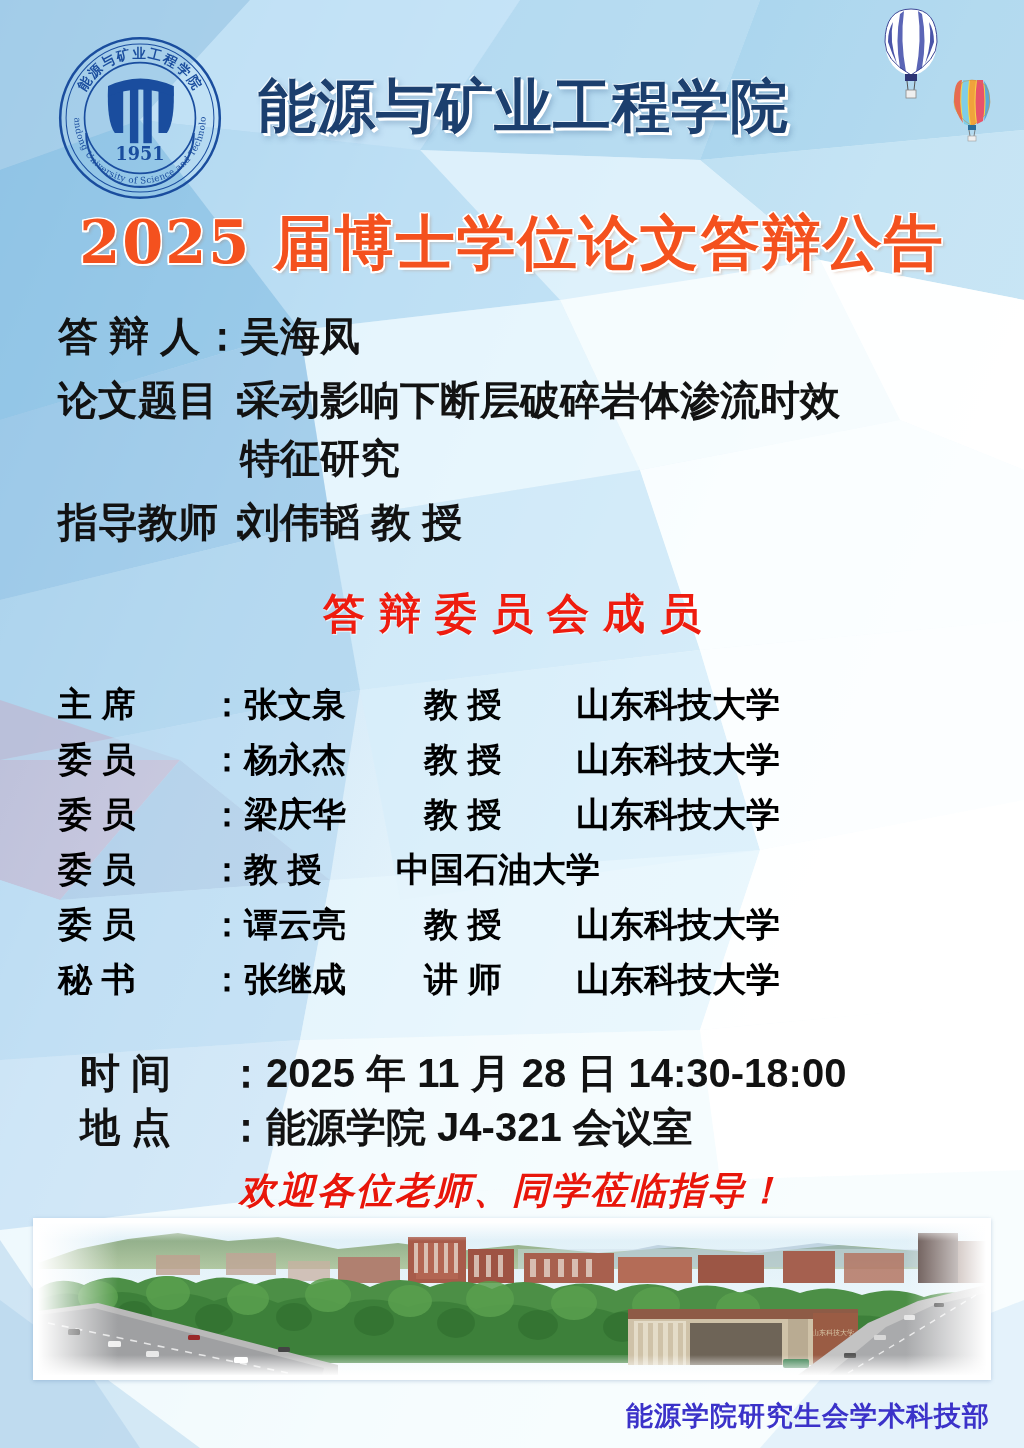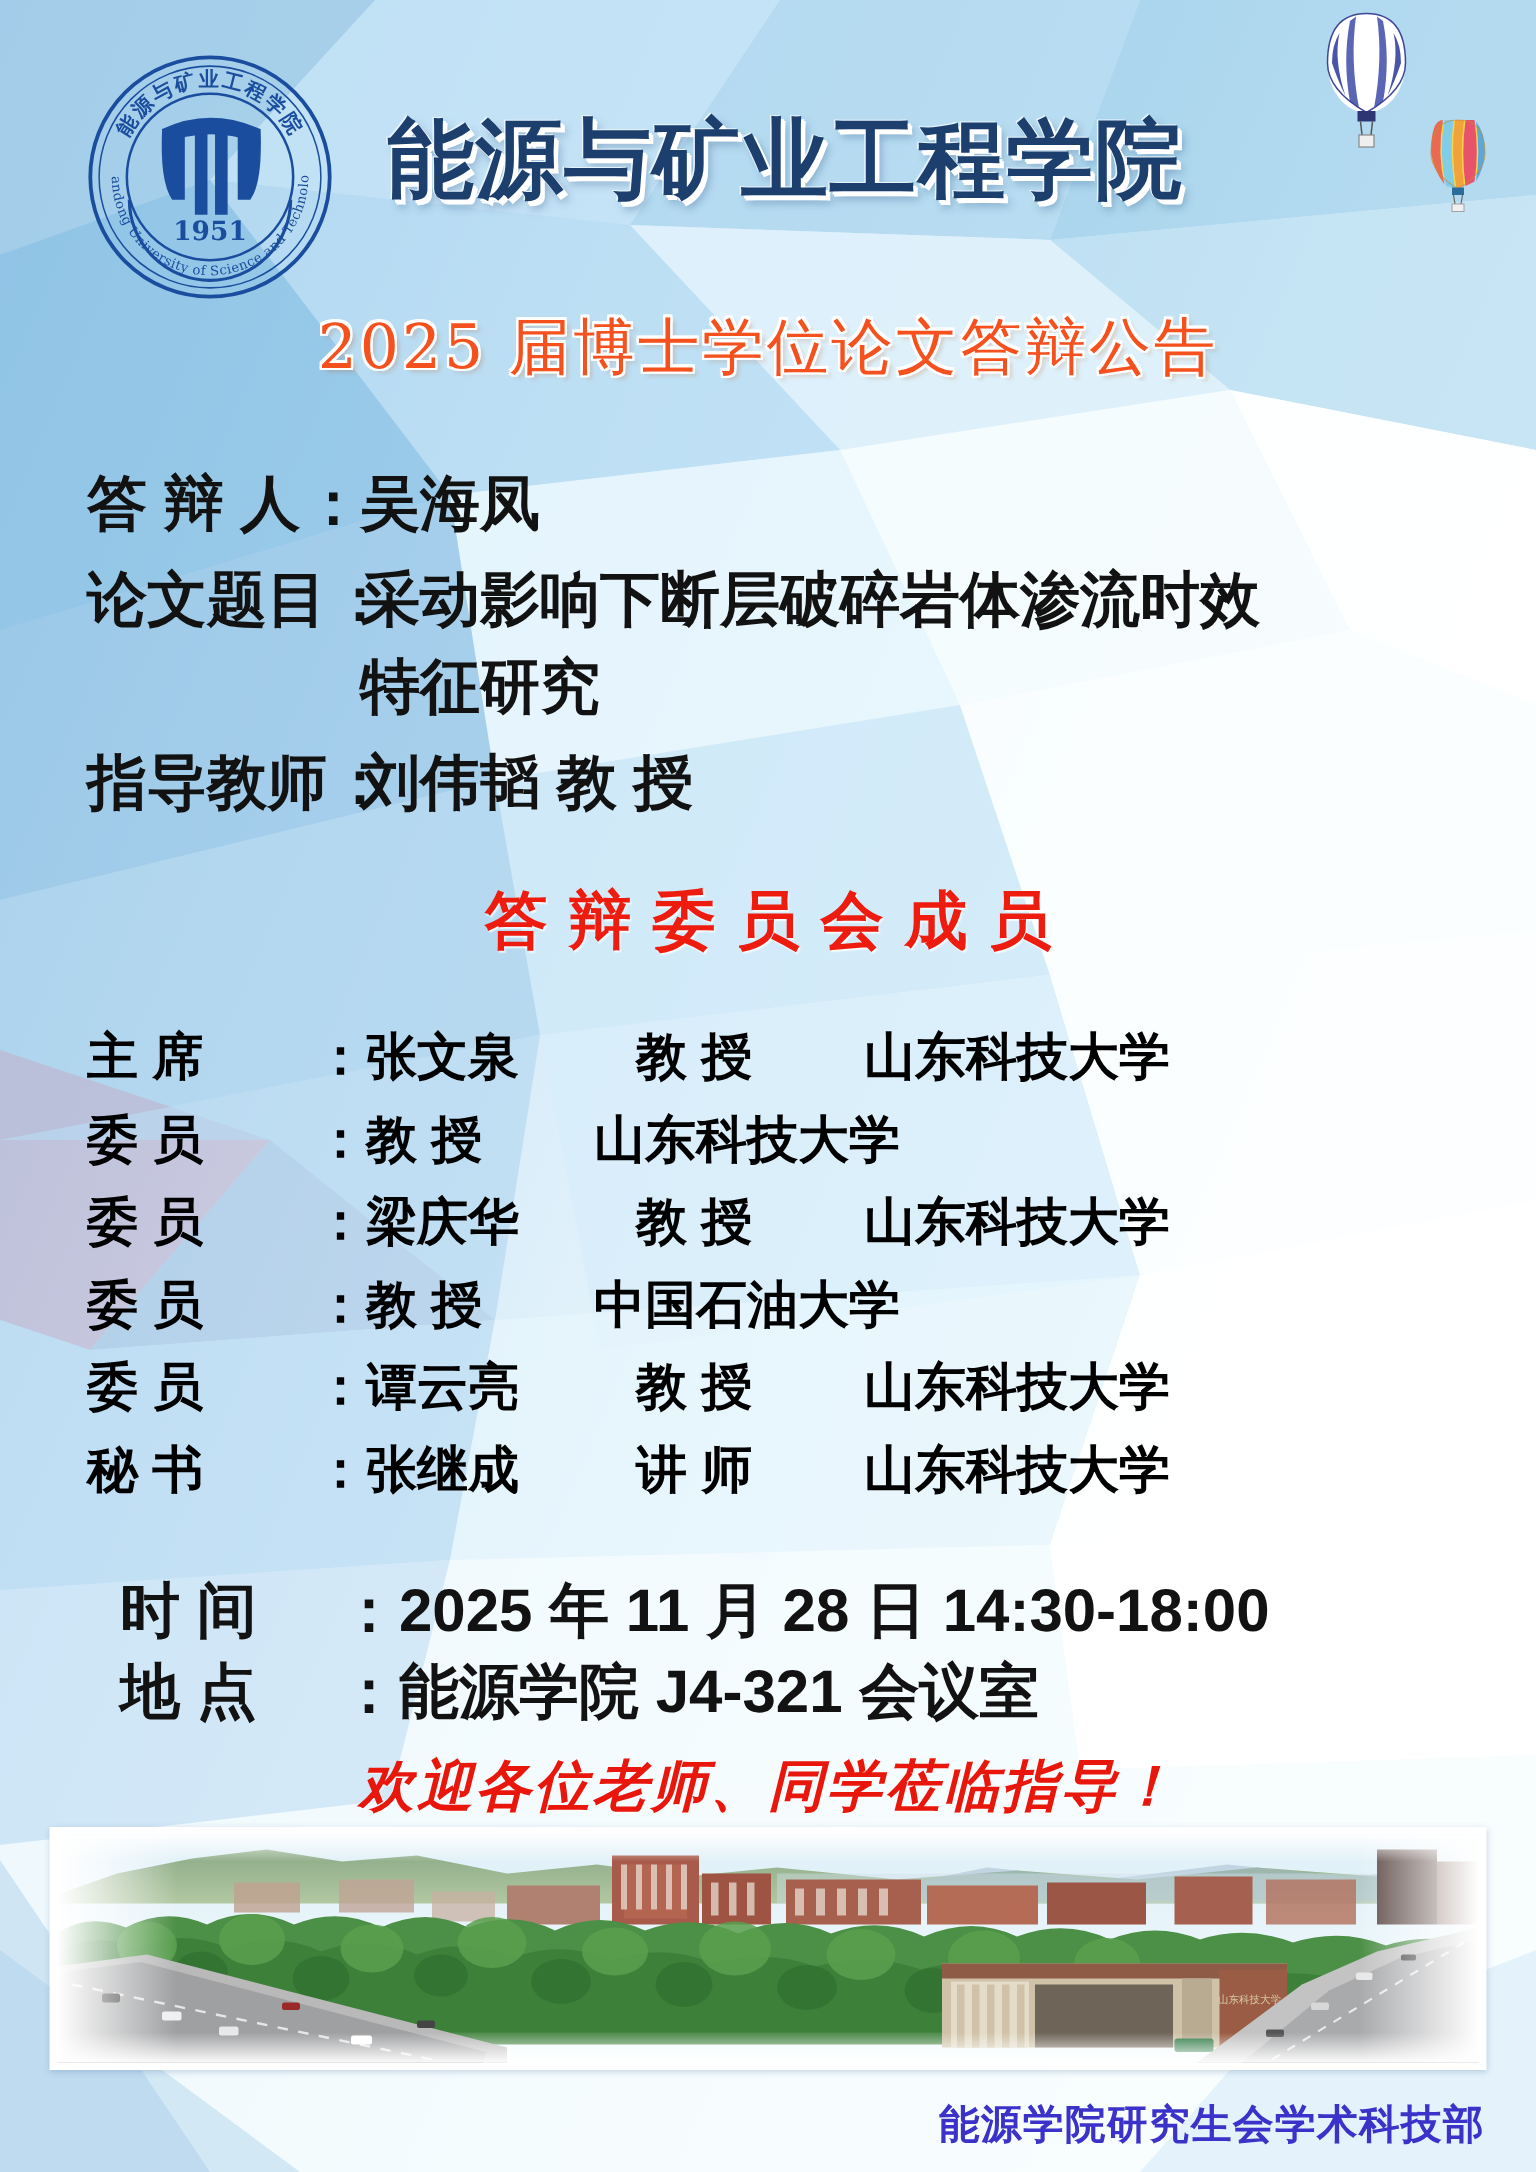--- a/index.html
+++ b/index.html
@@ -66,22 +66,22 @@
   #balloon-big { position: absolute; left: 880px; top: 8px; width: 62px; height: 92px; z-index: 6; }
   #balloon-small { position: absolute; left: 950px; top: 78px; width: 44px; height: 64px; z-index: 6; }
 
   
   #main-title {
     position: absolute;
     left: 0; top: 204px;
     width: 1024px;
     text-align: center;
     font-family: "DejaVu Serif", "Liberation Serif", serif;
-    font-size: 41px;
-    font-weight: normal;
+    font-size: 59px;
+    font-weight: bold;
     letter-spacing: 2px;
     color: #f4511e;
     text-shadow:
       1.5px 0 0 #fff, -1.5px 0 0 #fff, 0 1.5px 0 #fff, 0 -1.5px 0 #fff,
       1.5px 1.5px 0 #fff, -1.5px -1.5px 0 #fff, 1.5px -1.5px 0 #fff, -1.5px 1.5px 0 #fff,
       3px 3px 3px rgba(180,90,40,0.25);
     white-space: nowrap;
     z-index: 7;
   }
 
@@ -390,20 +390,21 @@
       <span class="cm-name">张文泉</span>
       <span class="cm-rank">教 授</span>
       <span class="cm-univ">山东科技大学</span>
     </div>
 
     <div class="cm-row">
       <span class="cm-role">
         <span>委 员</span>
           <span>：</span>
       </span>
+      <span class="cm-name">杨永杰</span>
       <span class="cm-rank">教 授</span>
       <span class="cm-univ">山东科技大学</span>
     </div>
 
     <div class="cm-row">
       <span class="cm-role">
         <span>委 员</span>
           <span>：</span>
       </span>
       <span class="cm-name">梁庆华</span>

